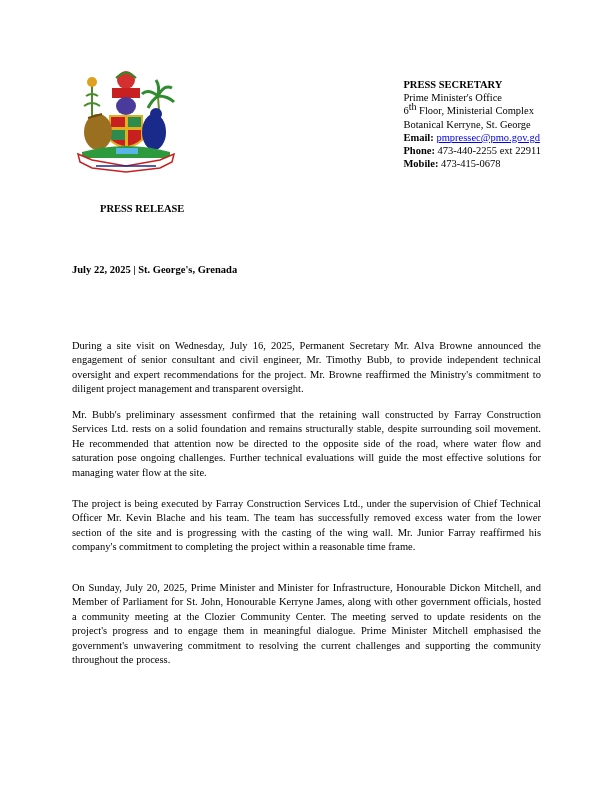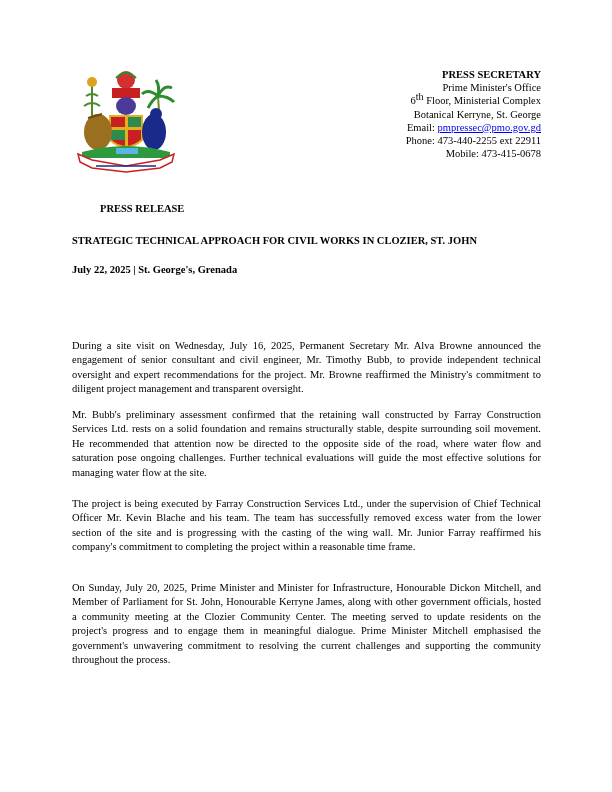--- a/index.html
+++ b/index.html
@@ -6,25 +6,25 @@
   body {
     width: 612px; height: 792px; position: relative; overflow: hidden;
     font-family: "Liberation Serif", "DejaVu Serif", serif;
     color: #000;
   }
   .page { position: absolute; left: 0; top: 0; width: 612px; height: 792px; }
   .crest {
     position: absolute; left: 72px; top: 66px; width: 108px; height: 108px;
   }
   .contact {
-    position: absolute; right: 71px; top: 68px; text-align: right;
+    position: absolute; right: 71px; top: 78px; 
     font-size: 10.5px; line-height: 13.2px;
   }
   .contact .title { font-weight: bold; }
-  .contact .lbl { font-weight: normal; margin-top: 8px; }
+  .contact .lbl { font-weight: bold; margin-top: 8px; }
   .contact a { color: #0000ee; text-decoration: underline; }
   .contact sup { font-size: 10px; line-height: 0; }
   .content { position: absolute; left: 72px; width: 469px; }
   .hdr { font-weight: bold; font-size: 10.5px; }
   .para {
     font-size: 10.5px; line-height: 14.4px; text-align: justify; margin: 0;
   }
 </style>
 </head>
 <body>
@@ -70,21 +70,20 @@
     <div class="title">PRESS SECRETARY</div>
     <div>Prime Minister's Office</div>
     <div><span>6</span><sup>th</sup><span> Floor, Ministerial Complex</span></div>
     <div>Botanical Kerryne, St. George</div>
     <div><span class="lbl">Email:</span> <a>pmpressec@pmo.gov.gd</a></div>
     <div><span class="lbl">Phone:</span> <span>473-440-2255 ext 22911</span></div>
     <div><span class="lbl">Mobile:</span> <span>473-415-0678</span></div>
   </div>
 
   <div class="content hdr" style="top:203px;margin-left:28px;">PRESS RELEASE</div>
-  <div class="content hdr" style="top:235px;">STRATEGIC TECHNICAL APPROACH FOR CIVIL WORKS IN CLOZIER, ST. JOHN</div>
   <div class="content hdr" style="top:264px;">July 22, 2025 | St. George's, Grenada</div>
 
   <p class="content para" style="top:339px;">During a site visit on Wednesday, July 16, 2025, Permanent Secretary Mr. Alva Browne announced the engagement of senior consultant and civil engineer, Mr. Timothy Bubb, to provide independent technical oversight and expert recommendations for the project. Mr. Browne reaffirmed the Ministry's commitment to diligent project management and transparent oversight.</p>
   <p class="content para" style="top:408px;">Mr. Bubb's preliminary assessment confirmed that the retaining wall constructed by Farray Construction Services Ltd. rests on a solid foundation and remains structurally stable, despite surrounding soil movement. He recommended that attention now be directed to the opposite side of the road, where water flow and saturation pose ongoing challenges. Further technical evaluations will guide the most effective solutions for managing water flow at the site.</p>
   <p class="content para" style="top:497px;">The project is being executed by Farray Construction Services Ltd., under the supervision of Chief Technical Officer Mr. Kevin Blache and his team. The team has successfully removed excess water from the lower section of the site and is progressing with the casting of the wing wall. Mr. Junior Farray reaffirmed his company's commitment to completing the project within a reasonable time frame.</p>
   <p class="content para" style="top:581px;">On Sunday, July 20, 2025, Prime Minister and Minister for Infrastructure, Honourable Dickon Mitchell, and Member of Parliament for St. John, Honourable Kerryne James, along with other government officials, hosted a community meeting at the Clozier Community Center. The meeting served to update residents on the project's progress and to engage them in meaningful dialogue. Prime Minister Mitchell emphasised the government's unwavering commitment to resolving the current challenges and supporting the community throughout the process.</p>
 
 </div>
 
 </body></html>

